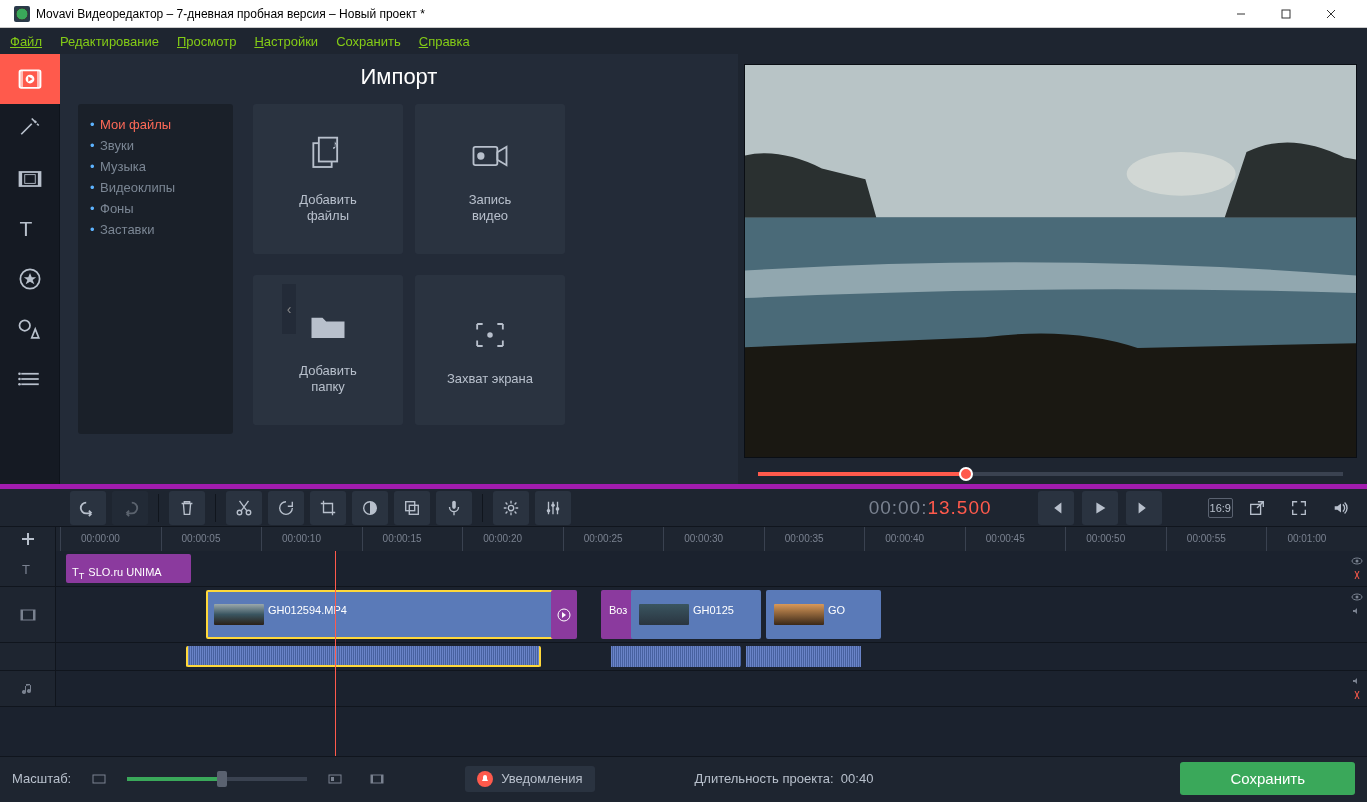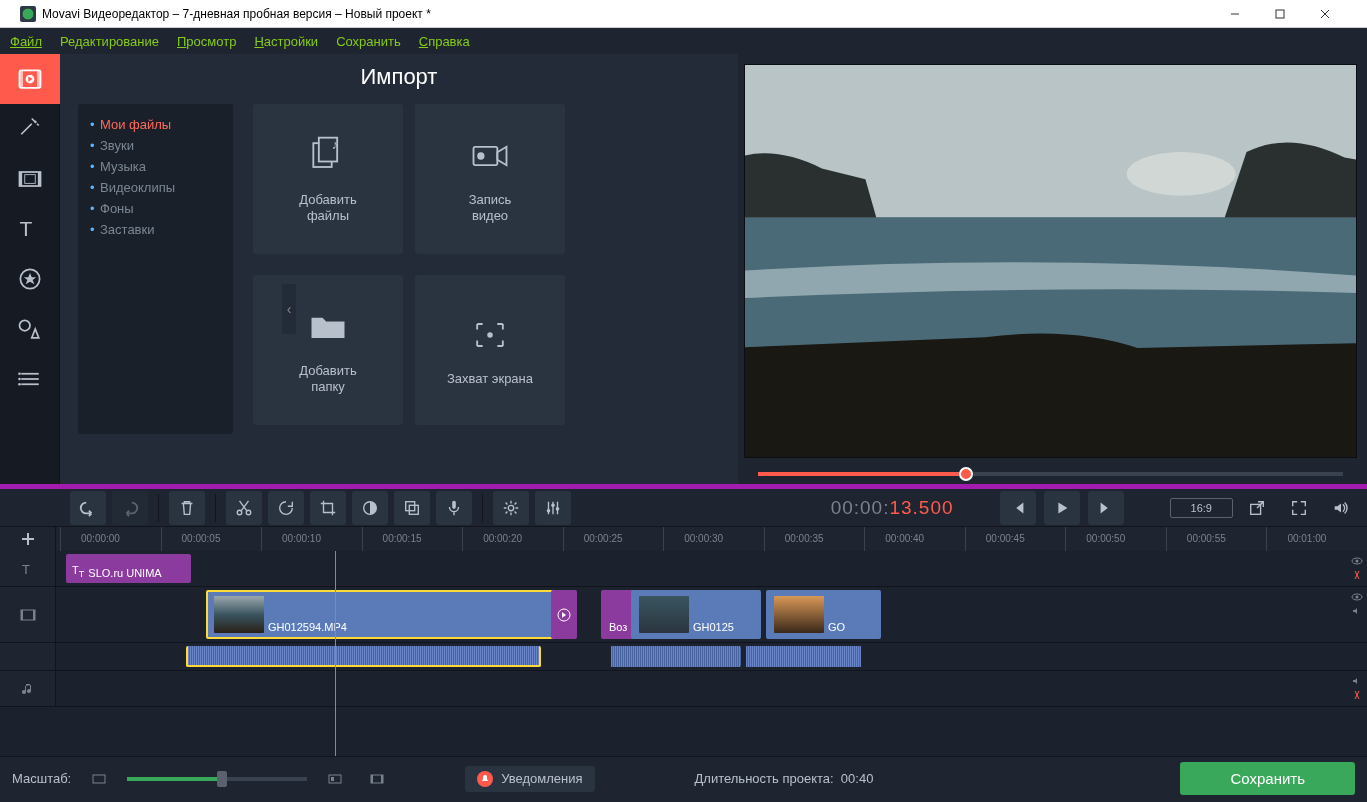--- a/index.html
+++ b/index.html
@@ -1,19 +1,19 @@
 <!DOCTYPE html>
 <html><head>
 <meta charset="utf-8">
 <style>
 * { margin:0; padding:0; box-sizing:border-box; font-family:"Segoe UI",Arial,sans-serif; }
 body { width:1367px; height:802px; background:#1e2530; color:#b8c0cc; overflow:hidden; font-size:13px; }
 
 
-.titlebar { height:28px; background:#fff; color:#000; display:flex; align-items:center; padding:0 20px; border-bottom:1px solid #ccc; }
+.titlebar { height:28px; background:#fff; color:#000; display:flex; align-items:center; padding:0 14px; border-bottom:1px solid #ccc; }
 .titlebar .icon { width:16px; height:16px; background:#2a3a4a; border-radius:2px; margin-right:6px; display:flex; align-items:center; justify-content:center; }
 .titlebar .title { flex:1; font-size:12px; }
 .titlebar .winbtn { width:45px; height:28px; display:flex; align-items:center; justify-content:center; }
 .titlebar svg{stroke:#333}
 
 
 .menubar { height:26px; background:#1e2530; display:flex; align-items:center; padding:0 10px; gap:18px; font-size:13px; }
 .menubar span u{text-decoration:underline}
 .menubar span { cursor:pointer; color:#84cc16;}
 
@@ -48,35 +48,35 @@
 .toolrow { height:42px; background:#1e2530; display:flex; align-items:center; padding:0 8px 0 70px; gap:6px; border-top:5px solid #a21caf;}
 .tbtn { width:36px; height:34px; background:#2a3340; border-radius:3px; display:flex; align-items:center; justify-content:center; cursor:pointer;}
 .tbtn.trans{background:transparent;}
 .tbtn svg{width:18px;height:18px;}
 .tbtn.dis{opacity:.4}
 .sep{width:1px;height:28px;background:#10151d;margin:0 4px;}
 .toolrow .flex{flex:1}
 .timecode{font-family:monospace; font-size:19px; letter-spacing:1px; color:#7a8290;}
 .timecode .hot{color:#ff5a4c;}
 .pctl{display:flex;gap:8px;margin-left:40px;}
-.ratio{border:1px solid #5a6270;padding:3px 20px;font-size:11px;color:#b8c0cc;border-radius:2px;margin-left:40px;cursor:pointer}
+.ratio{border:1px solid #5a6270;padding:3px 1px;font-size:11px;color:#b8c0cc;border-radius:2px;margin-left:40px;cursor:pointer}
 
 
 .timeline{height:230px;background:#1e2530;border-top:1px solid #10151d;position:relative;display:flex;flex-direction:column;}
 .ruler{height:24px;background:#1e2530;display:flex;position:relative;padding-left:60px;}
 .addbtn{position:absolute;left:0;top:0;width:56px;height:24px;display:flex;align-items:center;justify-content:center;border-right:1px solid #10151d;cursor:pointer}
 .rtick{flex:1;font-size:10px;color:#7a8290;position:relative;text-align:left;border-left:1px solid #3a4250;padding-left:20px;line-height:24px;}
 .tracks{flex:1;background:#1b222e;position:relative;overflow:hidden}
 .track-row{height:36px;position:relative;border-bottom:1px solid #10151d;display:flex;}
 .track-row.tall{height:56px;}
 .track-row.short{height:28px;}
 .trhead{width:56px;background:#1e2530;border-right:1px solid #10151d;display:flex;align-items:center;justify-content:center;gap:4px;}
 .trhead svg{width:16px;height:16px;}
 .trbody{flex:1;position:relative;}
-.clip{position:absolute;top:3px;bottom:3px;border-radius:2px;display:flex;align-items:flex-end;padding:4px 6px;font-size:11px;color:#fff;overflow:hidden}
+.clip{position:absolute;top:3px;bottom:3px;border-radius:2px;display:flex;align-items:flex-start;padding:12px 6px;font-size:11px;color:#fff;overflow:hidden}
 .clip.title{background:#8b3a9e;}
 .clip.video{background:#5a7ab8;border:2px solid transparent;margin-left:20px;}
 .clip.video.sel{border:2px solid #ffd83a;}
 .clip.trans{background:#8b3a9e;width:26px;padding:0;}
 .clip .thumb{width:50px;height:100%;background:linear-gradient(#9aa8ac,#3a5560,#2a2018);margin-right:4px;border-radius:1px;flex-shrink:0}
 .wave{position:absolute;top:3px;bottom:3px;background:#4862a0;border-radius:2px;}
 .wave.sel{border:2px solid #ffd83a;border-top:none;}
 .wave::after{content:"";position:absolute;inset:0;background:repeating-linear-gradient(90deg,#6a84c8 0 1px,transparent 1px 2px)}
 .playhead{position:absolute;top:0;bottom:0;width:1px;background:#ff5a4c;left:335px;z-index:5}
 .playhead::before{content:"";position:absolute;top:-24px;left:-4px;width:9px;height:9px;background:#ff5a4c;border-radius:50%;}

